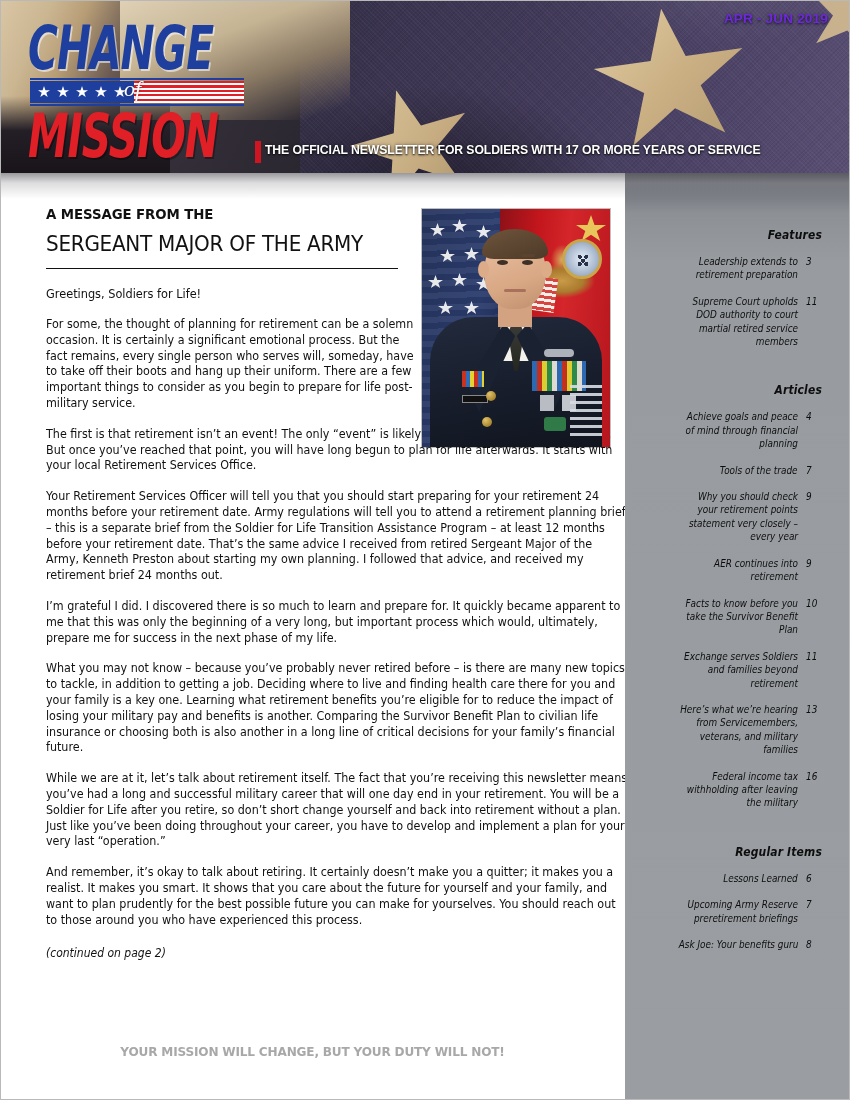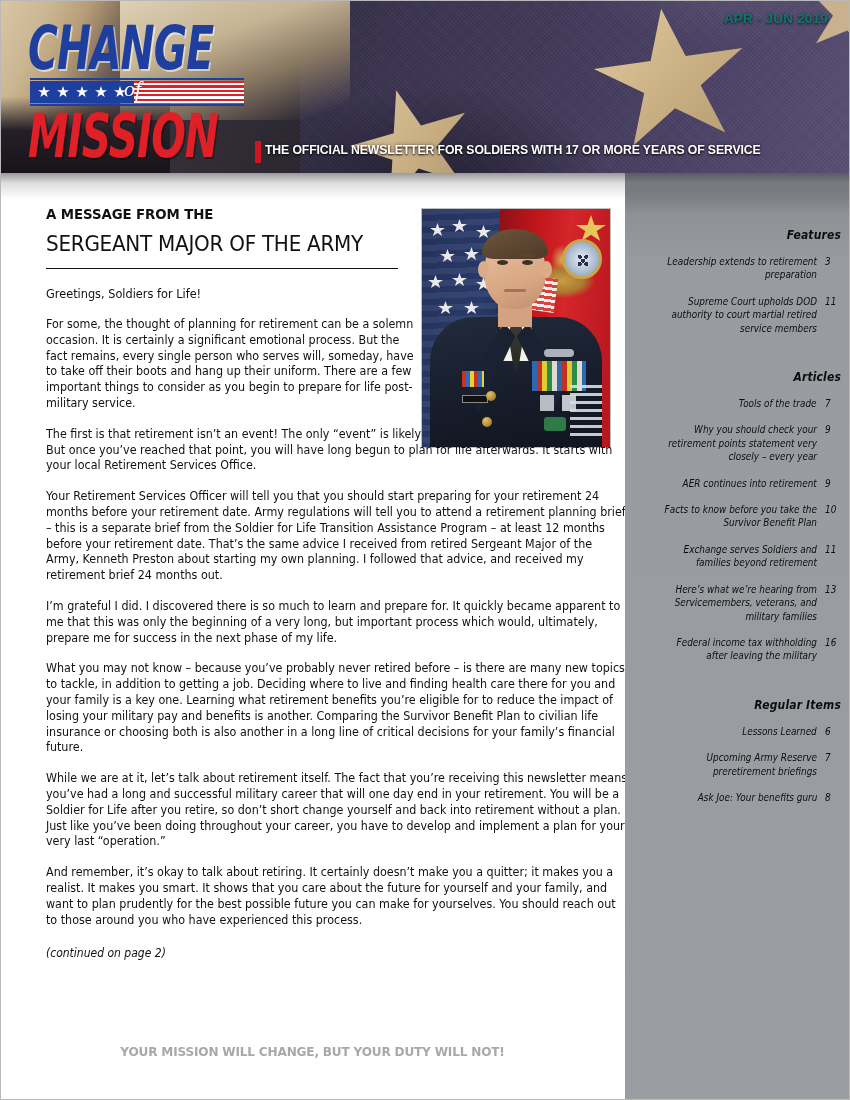--- a/index.html
+++ b/index.html
@@ -65,21 +65,21 @@
   #tagline-text{
     position:absolute; left:265px; top:143px; width:580px;
     font-size:12.6px; font-weight:bold; color:#ffffff;
     letter-spacing:-0.1px;
     transform:scaleX(0.97); transform-origin:left center;
     text-shadow:0 1px 2px rgba(0,0,0,.85), 0 0 4px rgba(0,0,0,.6);
     white-space:nowrap;
   }
   #issue-date{
     position:absolute; right:22px; top:11px;
-    font-size:13.5px; font-weight:bold; color:#0f766e; letter-spacing:.2px;
+    font-size:13.5px; font-weight:bold; color:#6d28d9; letter-spacing:.2px;
     text-shadow:0 1px 3px rgba(0,0,0,.8);
   }
 
   
   #logo { position:absolute; left:28px; top:18px; width:220px; height:140px; z-index:6; }
   .logo-word{
     font-family:"DejaVu Sans", sans-serif;
     font-weight:bold; font-style:italic;
     letter-spacing:-1px;
     line-height:1;
@@ -123,21 +123,21 @@
   #header-shadow{
     position:absolute; left:0; top:173px; width:850px; height:26px; z-index:7;
     background:linear-gradient(180deg, rgba(90,90,95,0.62) 0%, rgba(150,150,155,0.33) 38%, rgba(255,255,255,0) 100%);
   }
 
   
   #sidebar{
     position:absolute; left:625px; top:173px; width:225px; height:927px;
     background:linear-gradient(180deg,#5e6068 0%, #8d9196 40px, #989ca0 90px, #9a9ea2 100%);
     color:#111;
-    padding:0 9px;
+    padding:0 28px;
   }
   .sb-section-title{
     text-align:right;
     font-family:"DejaVu Sans", sans-serif;
     font-weight:bold; font-style:italic;
     font-size:12.5px; color:#0d0d0d;
     transform:scaleX(0.86); transform-origin:right center;
     letter-spacing:.2px;
   }
   .sb-entry{
@@ -448,20 +448,24 @@
     <div class="sb-entry">
       <div class="sb-entry-title">Leadership extends to retirement preparation</div>
       <div class="sb-entry-page">3</div>
     </div>
     <div class="sb-entry">
       <div class="sb-entry-title">Supreme Court upholds DOD authority to court martial retired service members</div>
       <div class="sb-entry-page">11</div>
     </div>
     <div class="sb-section-title" style="margin-top: 34px;">Articles</div>
     <div class="sb-entry">
+      <div class="sb-entry-title">Achieve goals and peace of mind through financial planning</div>
+      <div class="sb-entry-page">4</div>
+    </div>
+    <div class="sb-entry">
       <div class="sb-entry-title">Tools of the trade</div>
       <div class="sb-entry-page">7</div>
     </div>
     <div class="sb-entry">
       <div class="sb-entry-title">Why you should check your retirement points statement very closely – every year</div>
       <div class="sb-entry-page">9</div>
     </div>
     <div class="sb-entry">
       <div class="sb-entry-title">AER continues into retirement</div>
       <div class="sb-entry-page">9</div>

